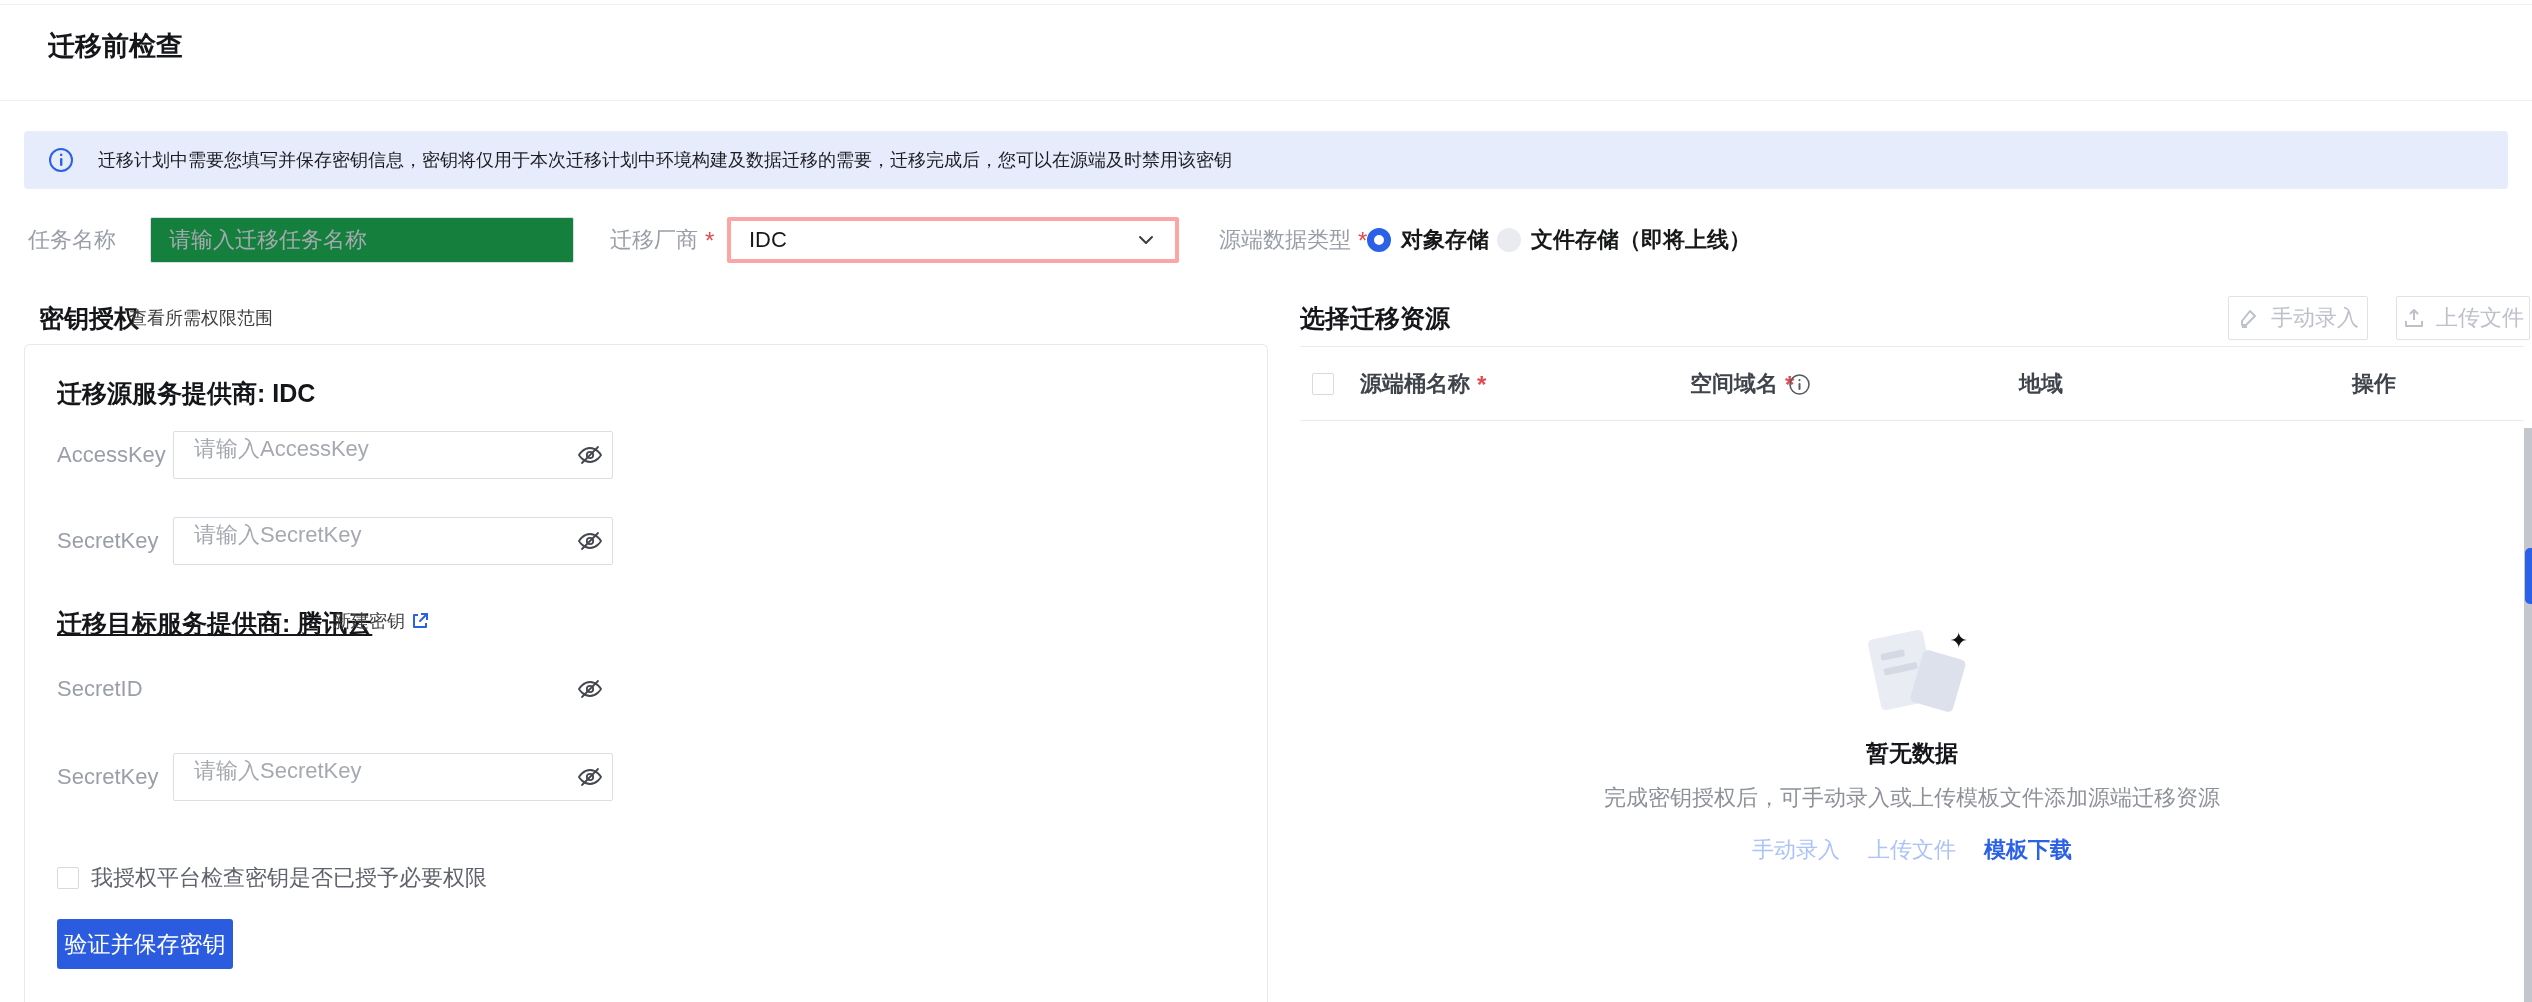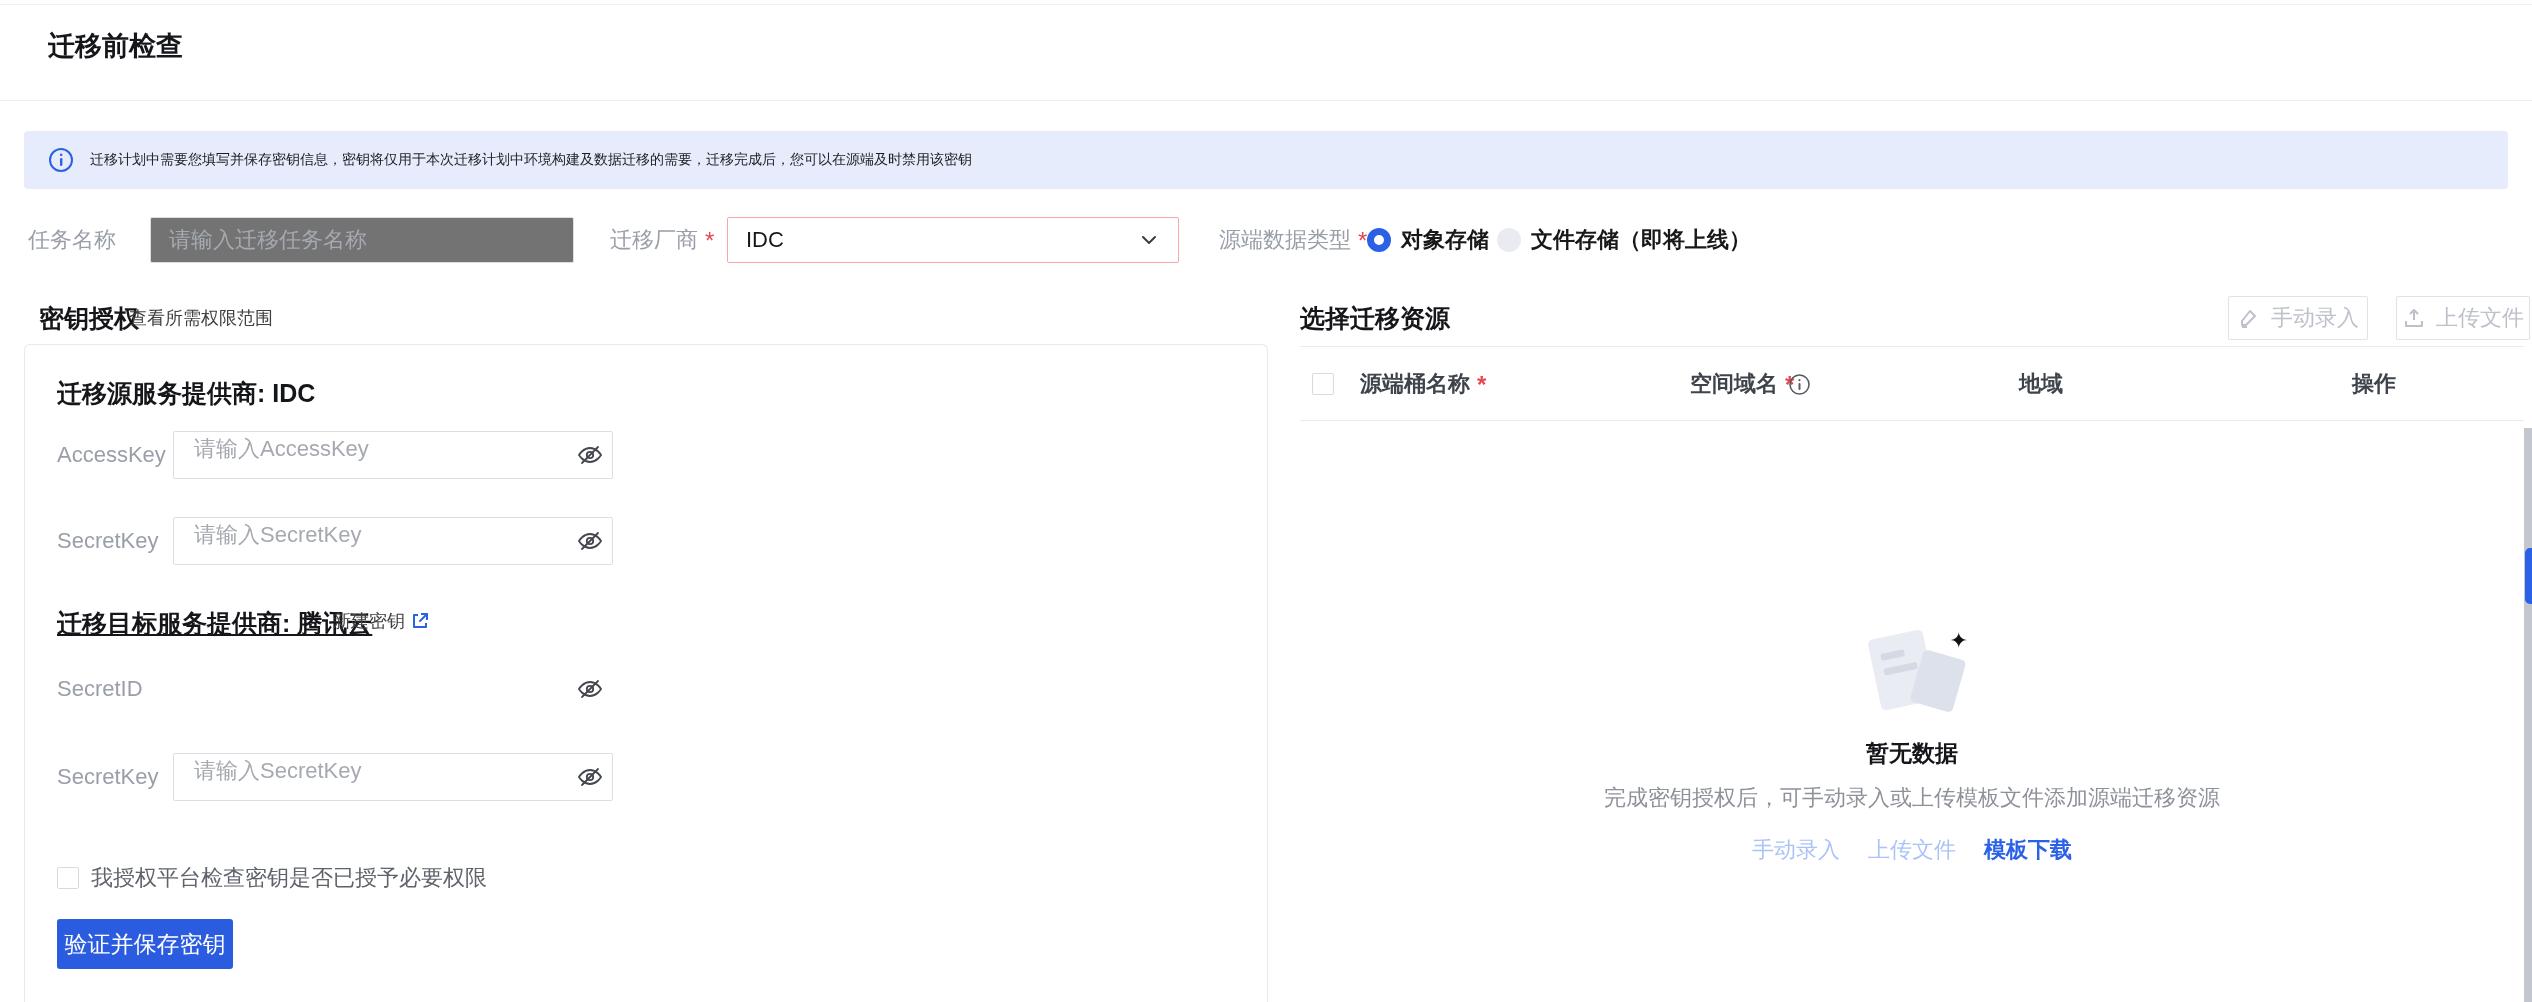--- a/index.html
+++ b/index.html
@@ -10,30 +10,30 @@
   .abs { position:absolute; }
 
   
   .page-title { left:48px; top:28px; font-size:27px; font-weight:bold; color:#15161a; }
   .page-divider { left:0; top:100px; width:2532px; height:1px; background:#eceef2; }
   .top-hairline { left:0; top:4px; width:2532px; height:1px; background:#f0f1f4; }
 
   
   .banner { left:24px; top:131px; width:2484px; height:58px; background:#e7ecfc; border-radius:4px;
             display:flex; align-items:center; padding-left:24px; }
-  .banner .txt { margin-left:16px; font-size:14px; color:#1b1d22; }
+  .banner .txt { margin-left:24px; font-size:18px; color:#1b1d22; }
 
   
   .form-row { left:0; top:217px; width:2532px; height:46px; }
   .flabel { position:absolute; font-size:22px; color:#999ea8; line-height:46px; white-space:nowrap; }
   .req::after { content:"*"; color:#e5494d; font-size:24px; margin-left:7px; vertical-align:-2px; }
-  .tinput { position:absolute; height:46px; border:1px solid #dcdee3; border-radius:2px; background:#737373;
+  .tinput { position:absolute; height:46px; border:1px solid #dcdee3; border-radius:2px; background:#15803d;
             font-size:22px; color:#17181a; padding:0 18px; font-family:Liberation Serif, serif; }
   .tinput::placeholder { color:#a5a9b0; }
-  .selectbox { position:absolute; height:46px; border:1px solid #fca5a5; border-radius:2px; background:#fff;
+  .selectbox { position:absolute; height:46px; border:4px solid #fca5a5; border-radius:2px; background:#fff;
                display:flex; align-items:center; justify-content:space-between; padding:0 18px; cursor:pointer; }
   .selectbox .val { font-size:22px; color:#17181a; }
   .radio-item { position:absolute; display:flex; align-items:center; height:46px; }
   .radio-on { width:24px; height:24px; border-radius:50%; background:#fff; border:7px solid #2b61e6; }
   .radio-off { width:24px; height:24px; border-radius:50%; background:#e9ebf0; }
   .radio-item .rlabel { margin-left:10px; font-size:22px; font-weight:600; color:#17181a; white-space:nowrap; }
 
   
   .sec-title { position:absolute; font-size:25px; font-weight:bold; color:#15161a; line-height:44px; white-space:nowrap; }
   .link { color:#404040; font-size:18px; text-decoration:none; cursor:pointer; white-space:nowrap; }

